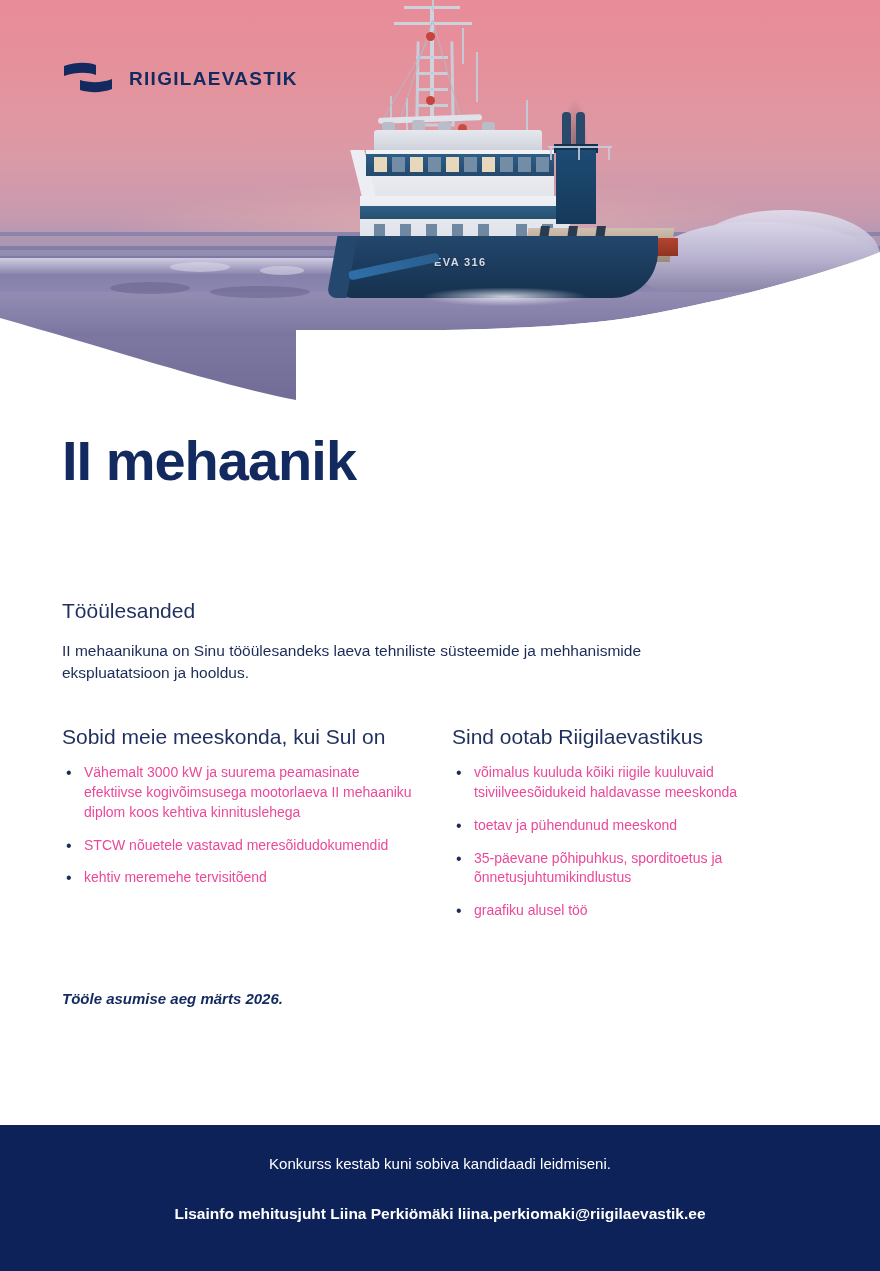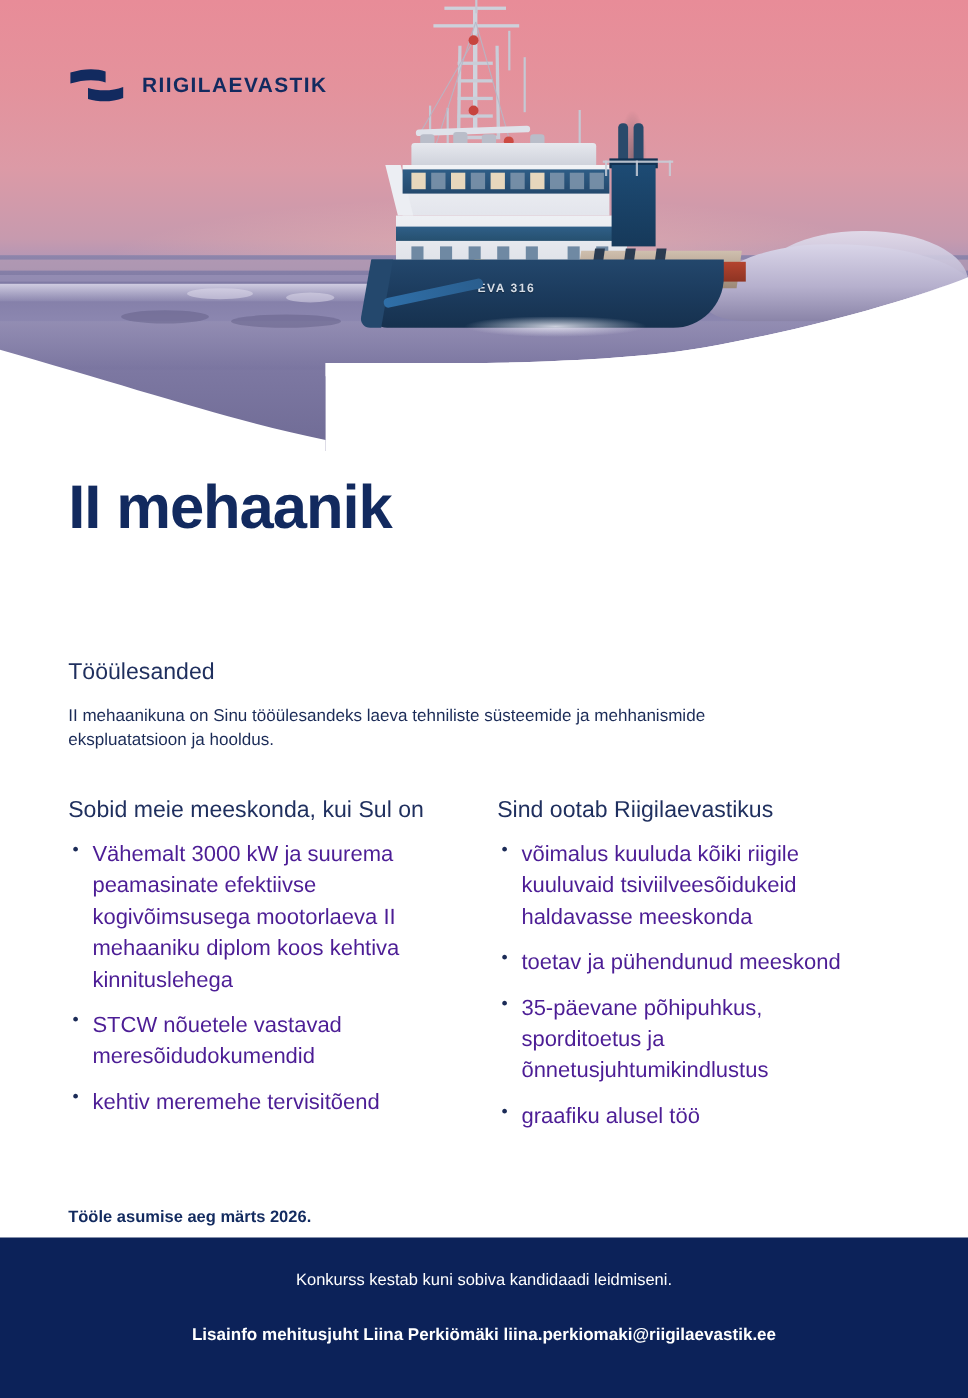--- a/index.html
+++ b/index.html
@@ -116,25 +116,25 @@
        letter-spacing:-1px;margin:23px 0 0 0;}
 
   .h2{font-size:21px;font-weight:400;color:#1f2f5e;margin:0;}
   .sec-tasks{margin-top:110px;}
   .lead{font-size:15.5px;line-height:1.45;color:#1b2b57;margin-top:17px;max-width:690px;}
 
   .cols{display:flex;margin-top:40px;gap:0;}
   .col{width:50%;box-sizing:border-box;}
   .col.right{padding-left:12px;}
   ul{list-style:none;margin:14px 0 0 0;padding:0;}
-  li{position:relative;padding-left:22px;font-size:20px;line-height:1.42;
-     color:#4c1d95;margin-bottom:13px;padding-right:24px;}
+  li{position:relative;padding-left:22px;font-size:14px;line-height:1.42;
+     color:#ec4899;margin-bottom:13px;padding-right:24px;}
   li:before{content:"\2022";position:absolute;left:4px;top:-1px;font-size:16px;color:#1b2b57;}
 
-  .startline{margin-top:56px;font-size:15px;font-weight:700;color:#122a5f;}
+  .startline{margin-top:56px;font-size:15px;font-weight:700;color:#122a5f;font-style:italic;}
 
   .footer{position:absolute;left:0;top:1125px;width:880px;height:146px;
        background:#0c2259;color:#fff;text-align:center;box-sizing:border-box;}
   .f1{font-size:15px;font-weight:400;padding-top:30px;}
   .f2{font-size:15.5px;font-weight:700;margin-top:33px;}
 </style>
 </head>
 <body>
 
 <div class="page">

